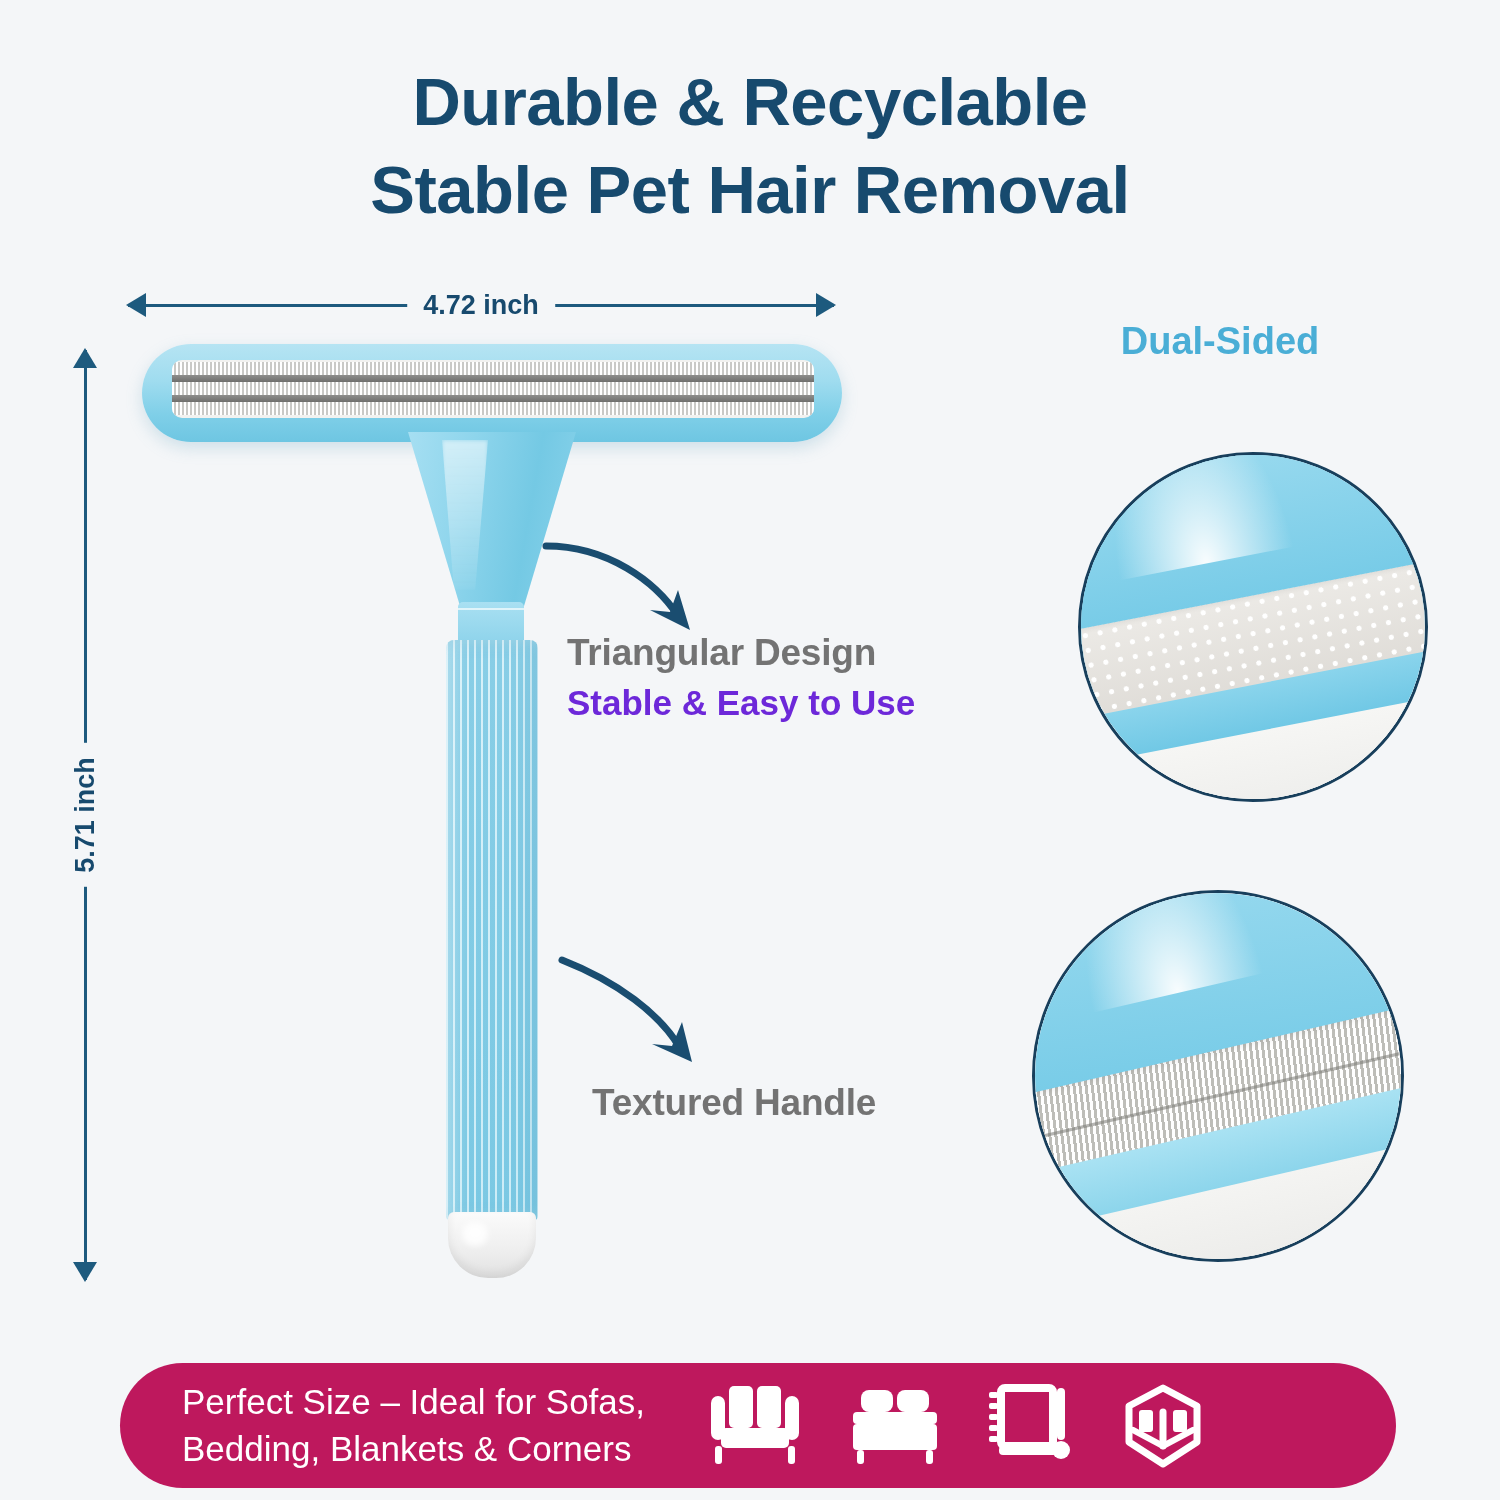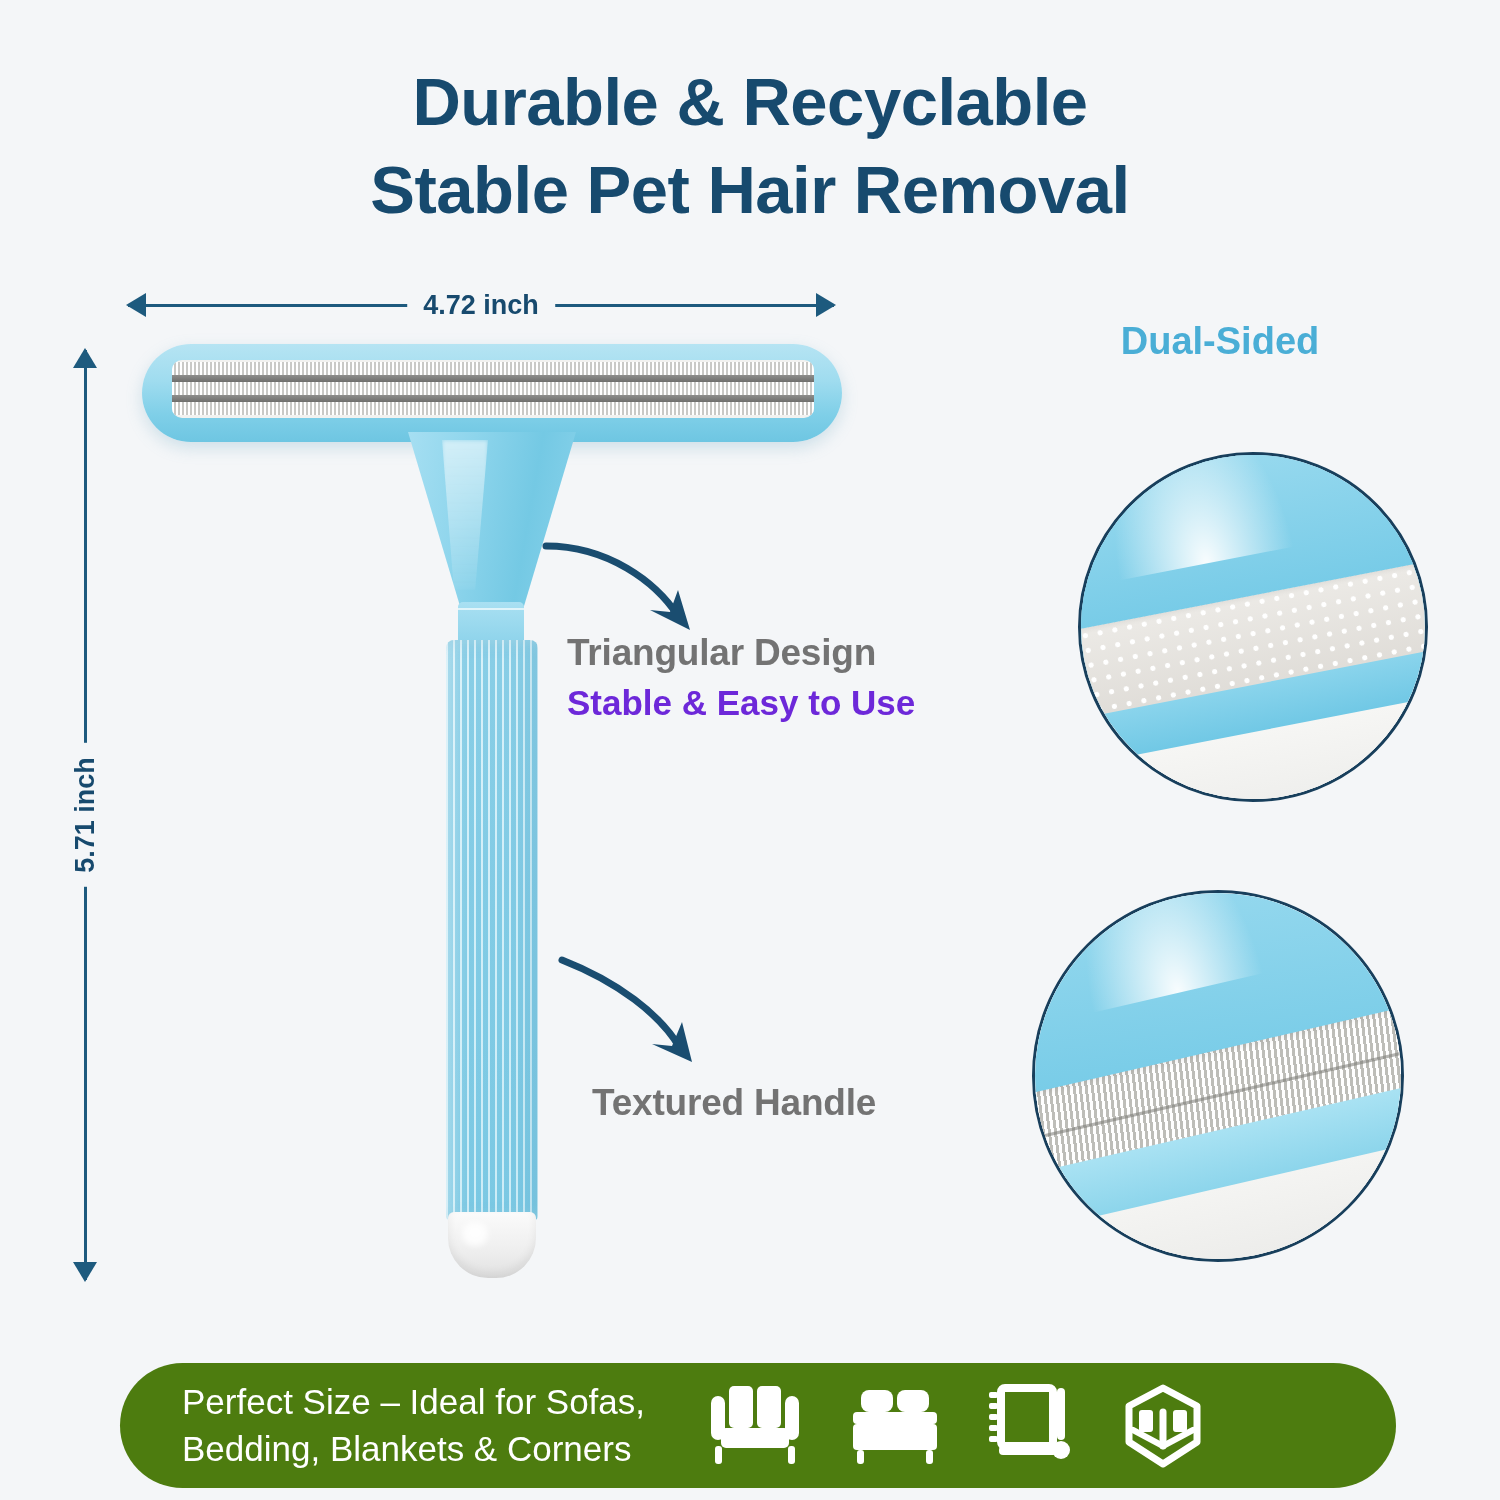--- a/index.html
+++ b/index.html
@@ -412,21 +412,21 @@
     transform: rotate(-13deg);
   }
 
   
   .banner {
     position: absolute;
     top: 1363px;
     left: 120px;
     width: 1276px;
     height: 125px;
-    background: #4d7c0f;
+    background: #be185d;
     border-radius: 63px;
     display: flex;
     align-items: center;
   }
   .banner-text {
     margin-left: 62px;
     font-size: 35px;
     font-weight: 400;
     color: #ffffff;
     line-height: 1.33;

